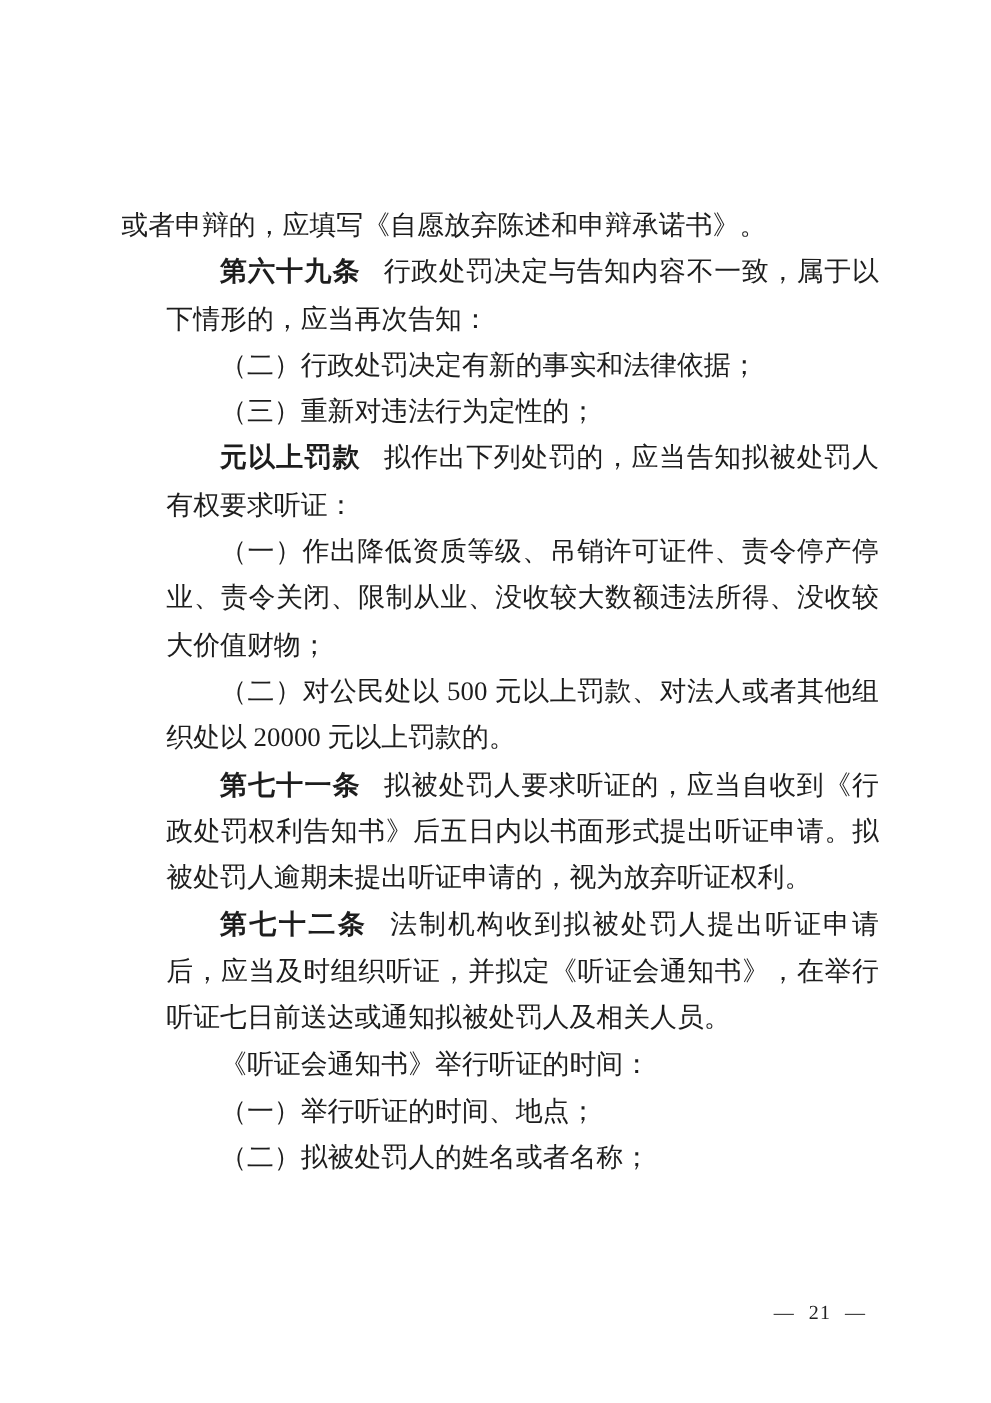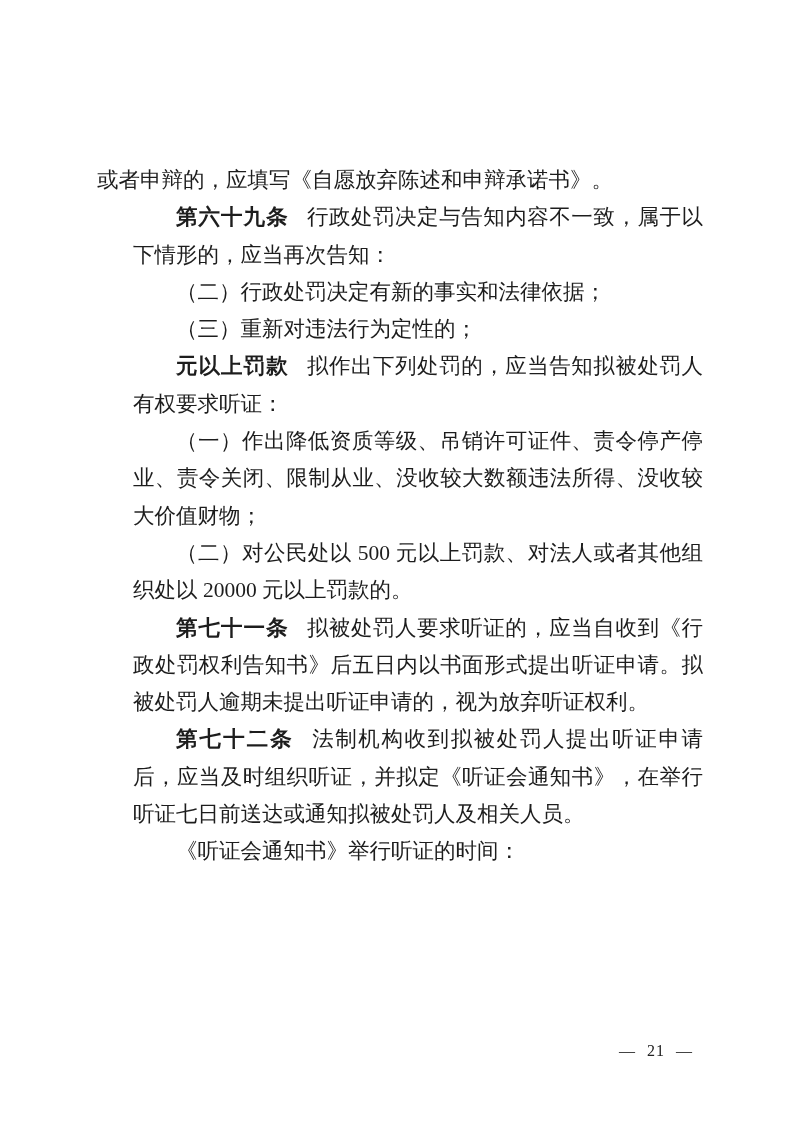--- a/index.html
+++ b/index.html
@@ -80,19 +80,21 @@
     <p class="line indent"><span>（一）作出降低资质等级、吊销许可证件、责令停产停业、责令关闭、限制从业、没收较大数额违法所得、没收较大价值财物；</span></p>
 
     <p class="line indent"><span>（二）对公民处以 500 元以上罚款、对法人或者其他组织处以 20000 元以上罚款的。</span></p>
 
     <p class="line indent"><span class="lead">第七十一条</span><span>拟被处罚人要求听证的，应当自收到《行政处罚权利告知书》后五日内以书面形式提出听证申请。拟被处罚人逾期未提出听证申请的，视为放弃听证权利。</span></p>
 
     <p class="line indent"><span class="lead">第七十二条</span><span>法制机构收到拟被处罚人提出听证申请后，应当及时组织听证，并拟定《听证会通知书》，在举行听证七日前送达或通知拟被处罚人及相关人员。</span></p>
 
     <p class="line indent"><span>《听证会通知书》举行听证的时间：</span></p>
 
+    <p class="line indent"><span>（一）举行听证的时间、地点；</span></p>
 
+    <p class="line indent"><span>（二）拟被处罚人的姓名或者名称；</span></p>
 
   </div>
 
   <div class="footer">— 21 —</div>
 
 </div>
 
 </body></html>

